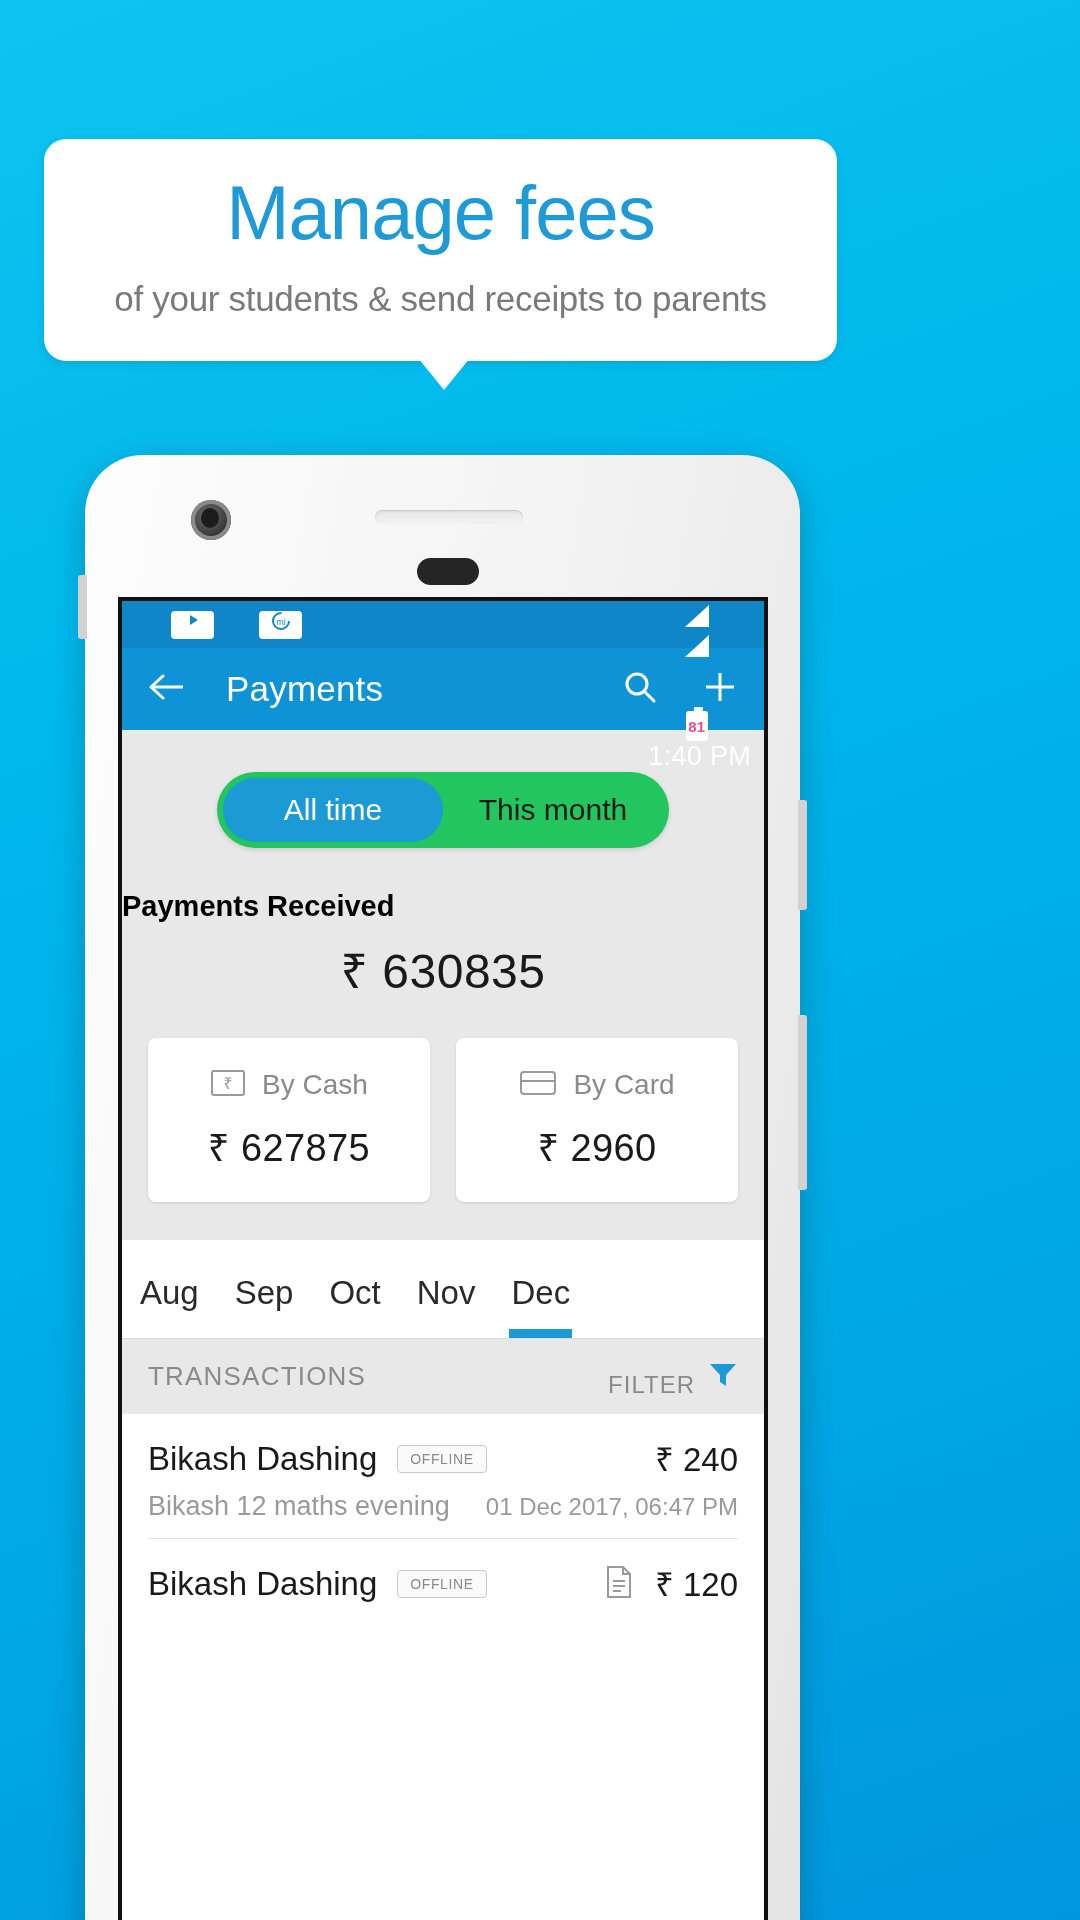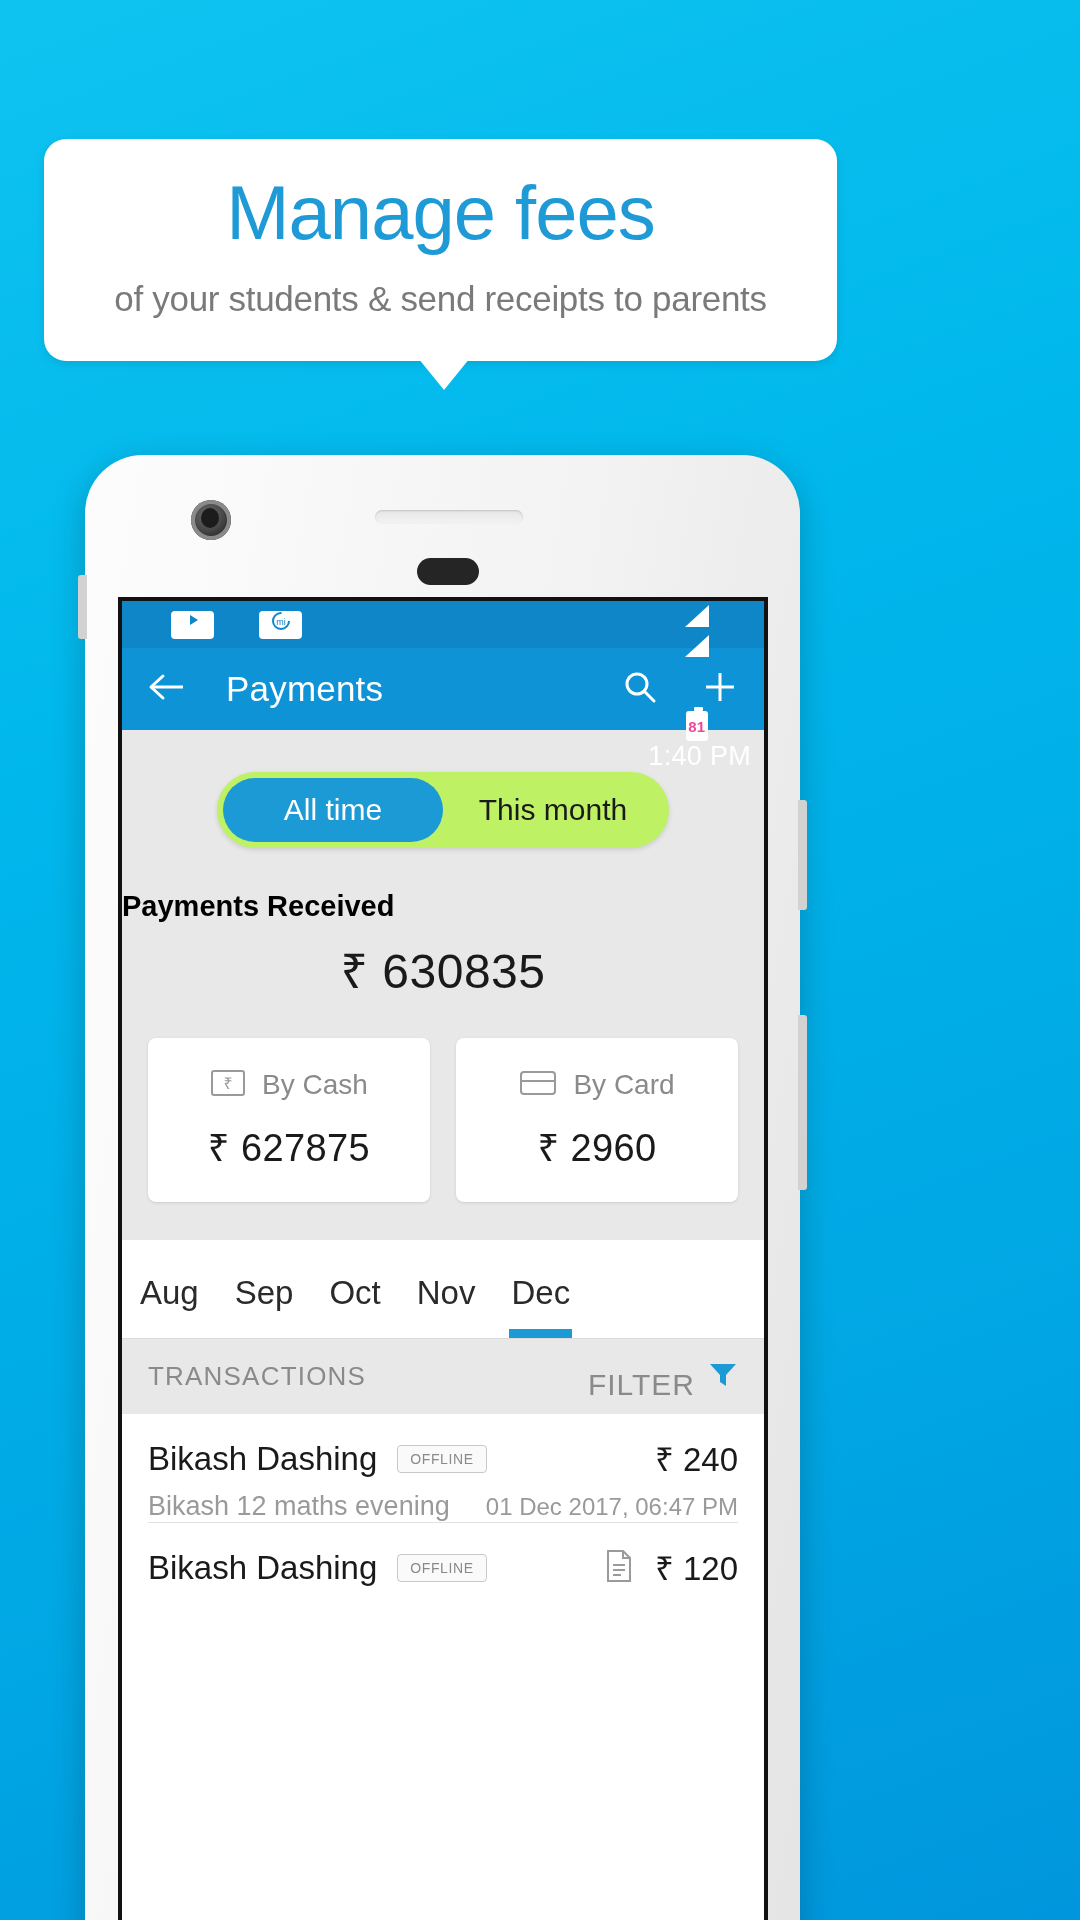--- a/index.html
+++ b/index.html
@@ -89,21 +89,21 @@
     height:82px; background:#0f93d7; display:flex; align-items:center; padding:0 26px; color:#fff;
   }
   #appbar-title { font-size:35px; font-weight:500; margin-left:40px; letter-spacing:.2px; }
   #appbar-actions { margin-left:auto; display:flex; align-items:center; gap:44px; }
 
   
   #content { background:#e8e8e8; }
 
   #segment-wrap { padding:42px 0 0 0; display:flex; justify-content:center; }
   #segment {
-    width:452px; height:76px; background:#bef264; border-radius:40px;
+    width:452px; height:76px; background:#22c55e; border-radius:40px;
     display:flex; align-items:center; box-shadow:0 2px 5px rgba(0,0,0,.12);
     padding:6px;
   }
   .seg {
     flex:1; height:100%; display:flex; align-items:center; justify-content:center;
     font-size:30px; border-radius:40px;
   }
   .seg.active { background:#1c9ad6; color:#ffffff; }
   .seg.inactive { color:#1a1a1a; }
 
@@ -132,35 +132,35 @@
     content:""; position:absolute; left:16px; right:16px; bottom:0; height:9px; background:#1c9ad6;
   }
 
   
   #tx-head {
     background:#e8e8e8; height:76px; display:flex; align-items:center;
     padding:0 26px; border-top:1px solid #dcdcdc;
   }
   #tx-head-title { font-size:26px; color:#8a8a8a; letter-spacing:1.2px; }
   #tx-head-filter { margin-left:auto; display:flex; align-items:center; gap:13px; }
-  #tx-filter-label { font-size:30px; color:#8a8a8a; letter-spacing:1px;margin-top:16px; }
+  #tx-filter-label { font-size:24px; color:#8a8a8a; letter-spacing:1px;margin-top:16px; }
 
   
   #tx-list { background:#ffffff; }
   .tx-row { padding:22px 26px 0 26px; }
   .tx-top { display:flex; align-items:center; }
   .tx-name { font-size:33px; color:#1a1a1a; }
   .tx-tag {
     margin-left:20px; font-size:14px; color:#8a8a8a; letter-spacing:.6px;
     border:1px solid #c8c8c8; border-radius:4px; padding:5px 12px; background:#fafafa;
   }
   .tx-amt { margin-left:auto; font-size:33px; color:#1a1a1a; }
   .tx-receipt { margin-left:auto; display:flex; align-items:center; gap:22px; }
   .tx-bottom {
-    display:flex; align-items:center; margin-top:10px; 
+    display:flex; align-items:center; margin-top:10px; padding-bottom:16px;
     border-bottom:1px solid #e2e2e2;
   }
   .tx-desc { font-size:27px; color:#9a9a9a; }
   .tx-date { margin-left:auto; font-size:24px; color:#9a9a9a; }
 </style>
 </head>
 <body>
 
 <div id="promo">
   <div id="promo-title">Manage fees</div>

